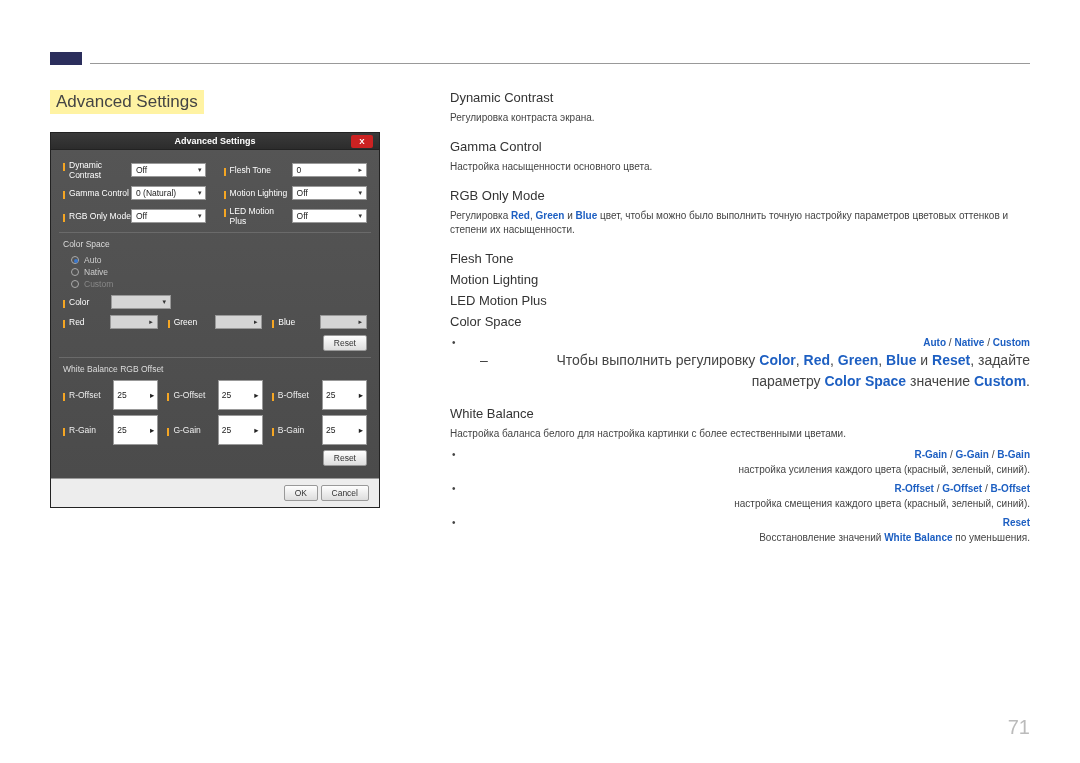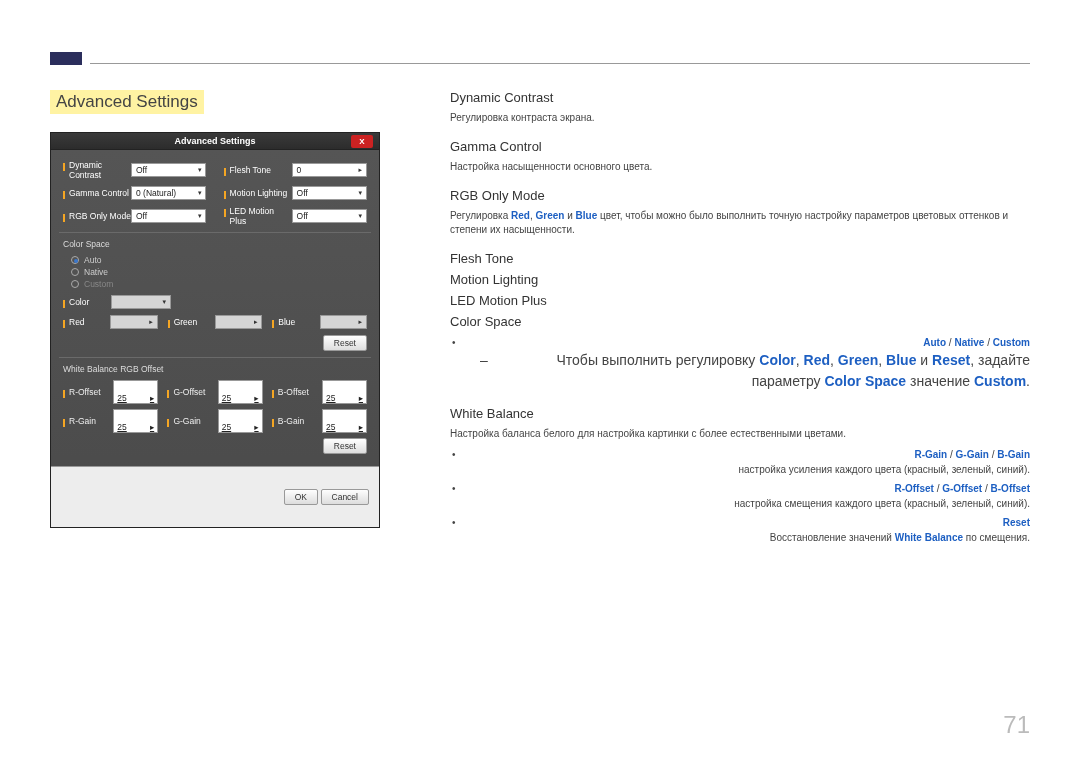--- a/index.html
+++ b/index.html
@@ -128,44 +128,44 @@
     display:inline-block;
     background:linear-gradient(#fefefe,#ddd);
     border:1px solid #999;
     color:#333;
     font-size:8.5px;
     padding:2px 10px;
     border-radius:2px;
   }
   .panel-footer{
     background:#ededed;
-    padding:22px 10px;
+    padding:6px 10px;
     text-align:right;
     border-top:1px solid #999;
   }
   .reset-row{text-align:right;margin:4px 0;}
   .wb-row{display:flex;align-items:center;margin-bottom:5px;}
   .wb-label{width:54px;font-size:8.5px;color:#eee;padding-left:6px;position:relative;}
   .wb-label::before{content:"";position:absolute;left:0;top:3px;width:2px;height:8px;background:#f5a623;}
-  .wb-spin{width:48px;height:24px;background:#fff;border:1px solid #999;color:#222;font-size:8.5px;display:flex;align-items:flex-end;justify-content:space-between;padding:0 3px;text-decoration:underline;}
+  .wb-spin{width:48px;height:30px;background:#fff;border:1px solid #999;color:#222;font-size:8.5px;display:flex;align-items:center;justify-content:space-between;padding:0 3px;}
   .wb-gap{width:10px;}
   
   .desc-h{font-size:13px;color:#333;margin:0 0 6px 0;font-weight:normal;}
   .desc-p{font-size:10px;color:#444;line-height:1.4;margin-bottom:14px;}
   .desc-ul{list-style:none;margin:4px 0 14px 0;padding:0;}
   .desc-li{font-size:10px;color:#444;line-height:1.5;margin-left:14px;position:relative;margin-bottom:4px;text-align:right;}
   .desc-li::before{content:"•";position:absolute;left:-12px;top:0;color:#444;}
   .desc-li2{margin-left:28px;position:relative;font-size:14px;line-height:1.5;margin-bottom:3px;}
   .desc-li2::before{content:"‒";position:absolute;left:-12px;top:0;color:#444;}
   .b{font-weight:bold;color:#1d5fc2;}
   .page-num{
     position:absolute;
     right:50px;
     bottom:24px;
-    font-size:24px;
+    font-size:20px;
     color:#bbb;
     font-weight:300;
   }
 </style>
 </head>
 <body>
 
 <div class="top-rule-box"></div>
 <div class="top-rule-line"></div>
 
@@ -348,20 +348,20 @@
         <li class="desc-li">
           <span class="b">R-Gain</span><span> / </span><span class="b">G-Gain</span><span> / </span><span class="b">B-Gain</span><br>
           <span>настройка усиления каждого цвета (красный, зеленый, синий).</span>
         </li>
         <li class="desc-li">
           <span class="b">R-Offset</span><span> / </span><span class="b">G-Offset</span><span> / </span><span class="b">B-Offset</span><br>
           <span>настройка смещения каждого цвета (красный, зеленый, синий).</span>
         </li>
         <li class="desc-li">
           <span class="b">Reset</span><br>
-          <span>Восстановление значений </span><span class="b">White Balance</span><span> по смещения.</span>
+          <span>Восстановление значений </span><span class="b">White Balance</span><span> по уменьшения.</span>
         </li>
       </ul>
     </div>
   </div>
 </div>
 
 <div class="page-num">71</div>
 
 </body></html>

